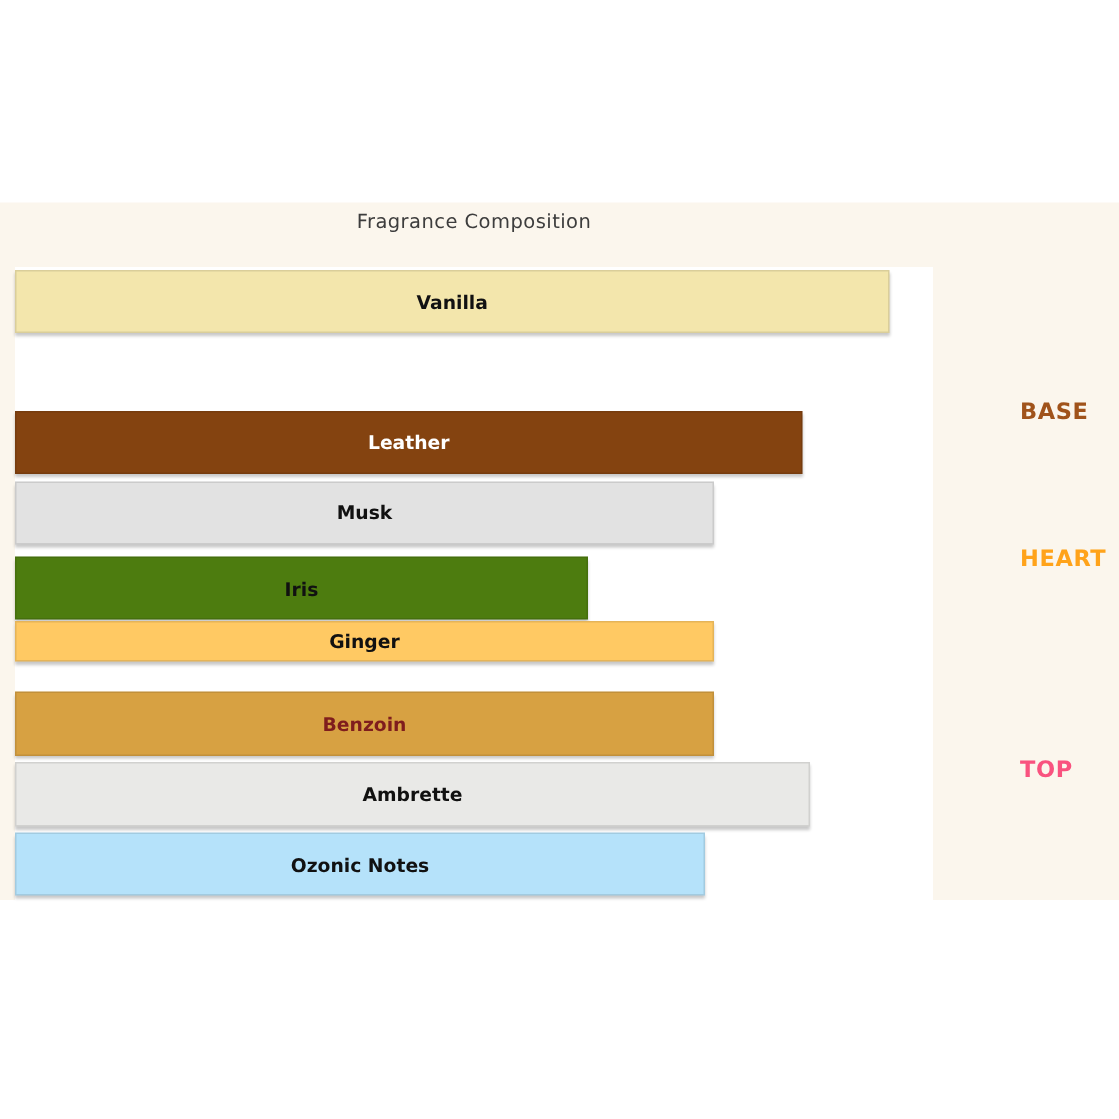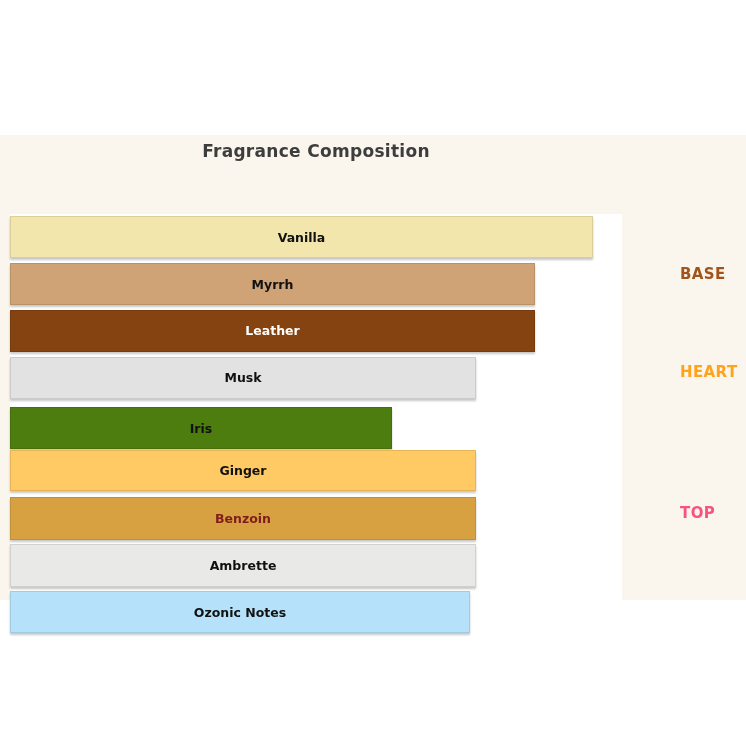--- a/index.html
+++ b/index.html
@@ -4,27 +4,26 @@
 <style>
   * { margin:0; padding:0; box-sizing:border-box; }
   html,body { width:746px; height:746px; background:#ffffff; font-family:"DejaVu Sans", sans-serif; overflow:hidden; }
   .canvas { position:relative; width:746px; height:746px; background:#ffffff; }
   .figure {
     position:absolute; left:0; top:135px; width:746px; height:465px;
     background:#FBF6ED;
   }
   .chart-title {
     position:absolute; left:10px; top:6px; width:612px;
-    text-align:center; font-size:17px; font-weight:bold; color:#3d3d3d;
+    text-align:center; font-size:13px; font-weight:normal; color:#3d3d3d;
     letter-spacing:0.3px;
   }
   .plot {
     position:absolute; left:10px; top:43px; width:612px; height:422px;
     background:#ffffff;
-    margin-top:36px;
   }
   .bar {
     position:absolute; left:0;
     display:flex; align-items:center; justify-content:center;
     font-size:12.5px; font-weight:bold;
     border:1px solid rgba(0,0,0,0.10);
     box-shadow:0 2px 2px rgba(0,0,0,0.22);
   }
   .group-label {
     position:absolute; left:680px; transform:translateY(-50%);
@@ -39,39 +38,36 @@
 
 <div class="canvas">
   <div class="figure">
 
     <div class="chart-title">Fragrance Composition</div>
 
     <div class="plot" id="plot">
         <div class="bar" style="top: 2px; height: 42.3889px; width: 583px; background: rgb(243, 230, 172); color: rgb(17, 17, 17);">
           <span>Vanilla</span>
         </div>
-        <div class="bar" style="top: 48.8889px; height: 42.3889px; width: 525px; background: rgb(208, 163, 119); color: rgb(17, 17, 17);">
-          <span>Myrrh</span>
-        </div>
         <div class="bar" style="top: 95.7778px; height: 42.3889px; width: 525px; background: rgb(132, 67, 16); color: rgb(255, 255, 255);">
           <span>Leather</span>
         </div>
         <div class="bar" style="top: 142.667px; height: 42.3889px; width: 466px; background: rgb(226, 226, 226); color: rgb(17, 17, 17);">
           <span>Musk</span>
         </div>
         <div class="bar" style="top: 193px; height: 42.3889px; width: 382px; background: #4d7c0f; color: rgb(17, 17, 17);">
           <span>Iris</span>
         </div>
-        <div class="bar" style="top: 236.444px; height: 41px; width: 466px; background: rgb(255, 201, 99); color: rgb(17, 17, 17);">
+        <div class="bar" style="top: 236.444px; height: 27px; width: 466px; background: rgb(255, 201, 99); color: rgb(17, 17, 17);">
           <span>Ginger</span>
         </div>
         <div class="bar" style="top: 283.333px; height: 42.3889px; width: 466px; background: rgb(215, 161, 66); color: #7f1d1d;">
           <span>Benzoin</span>
         </div>
-        <div class="bar" style="top: 330.222px; height: 42.3889px; width: 466px; background: rgb(233, 233, 231); color: rgb(17, 17, 17);">
+        <div class="bar" style="top: 330.222px; height: 42.3889px; width: 530px; background: rgb(233, 233, 231); color: rgb(17, 17, 17);">
           <span>Ambrette</span>
         </div>
         <div class="bar" style="top: 377.111px; height: 42.3889px; width: 460px; background: rgb(181, 226, 250); color: rgb(17, 17, 17);">
           <span>Ozonic Notes</span>
         </div>
       </div>
 
     <div class="group-label g0" style="color: rgb(160, 83, 27);">BASE</div>
     <div class="group-label g1" style="color: rgb(255, 163, 26);">HEART</div>
     <div class="group-label g2" style="color: rgb(249, 82, 127);">TOP</div>

